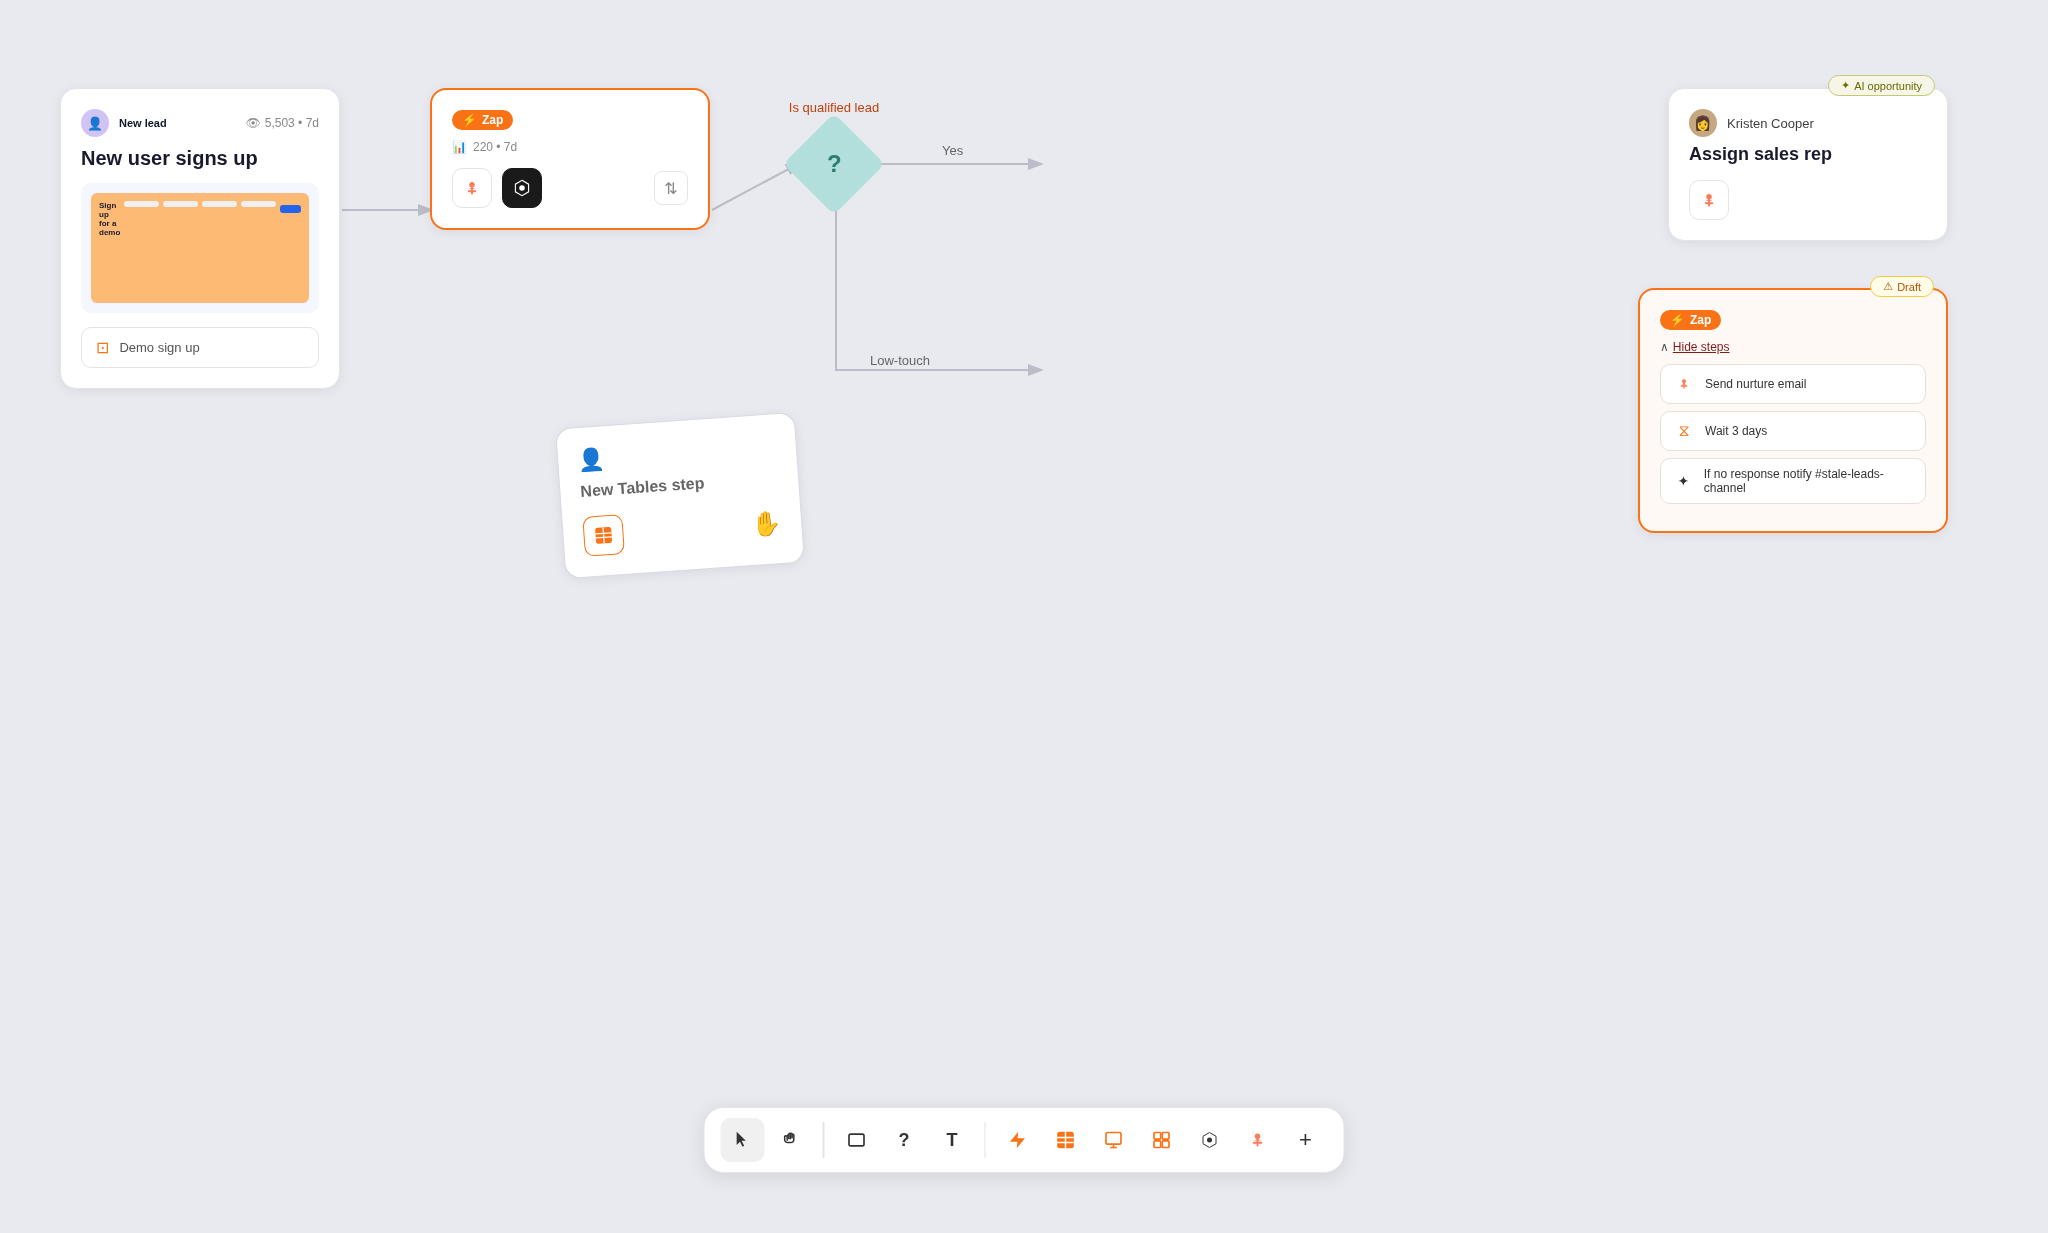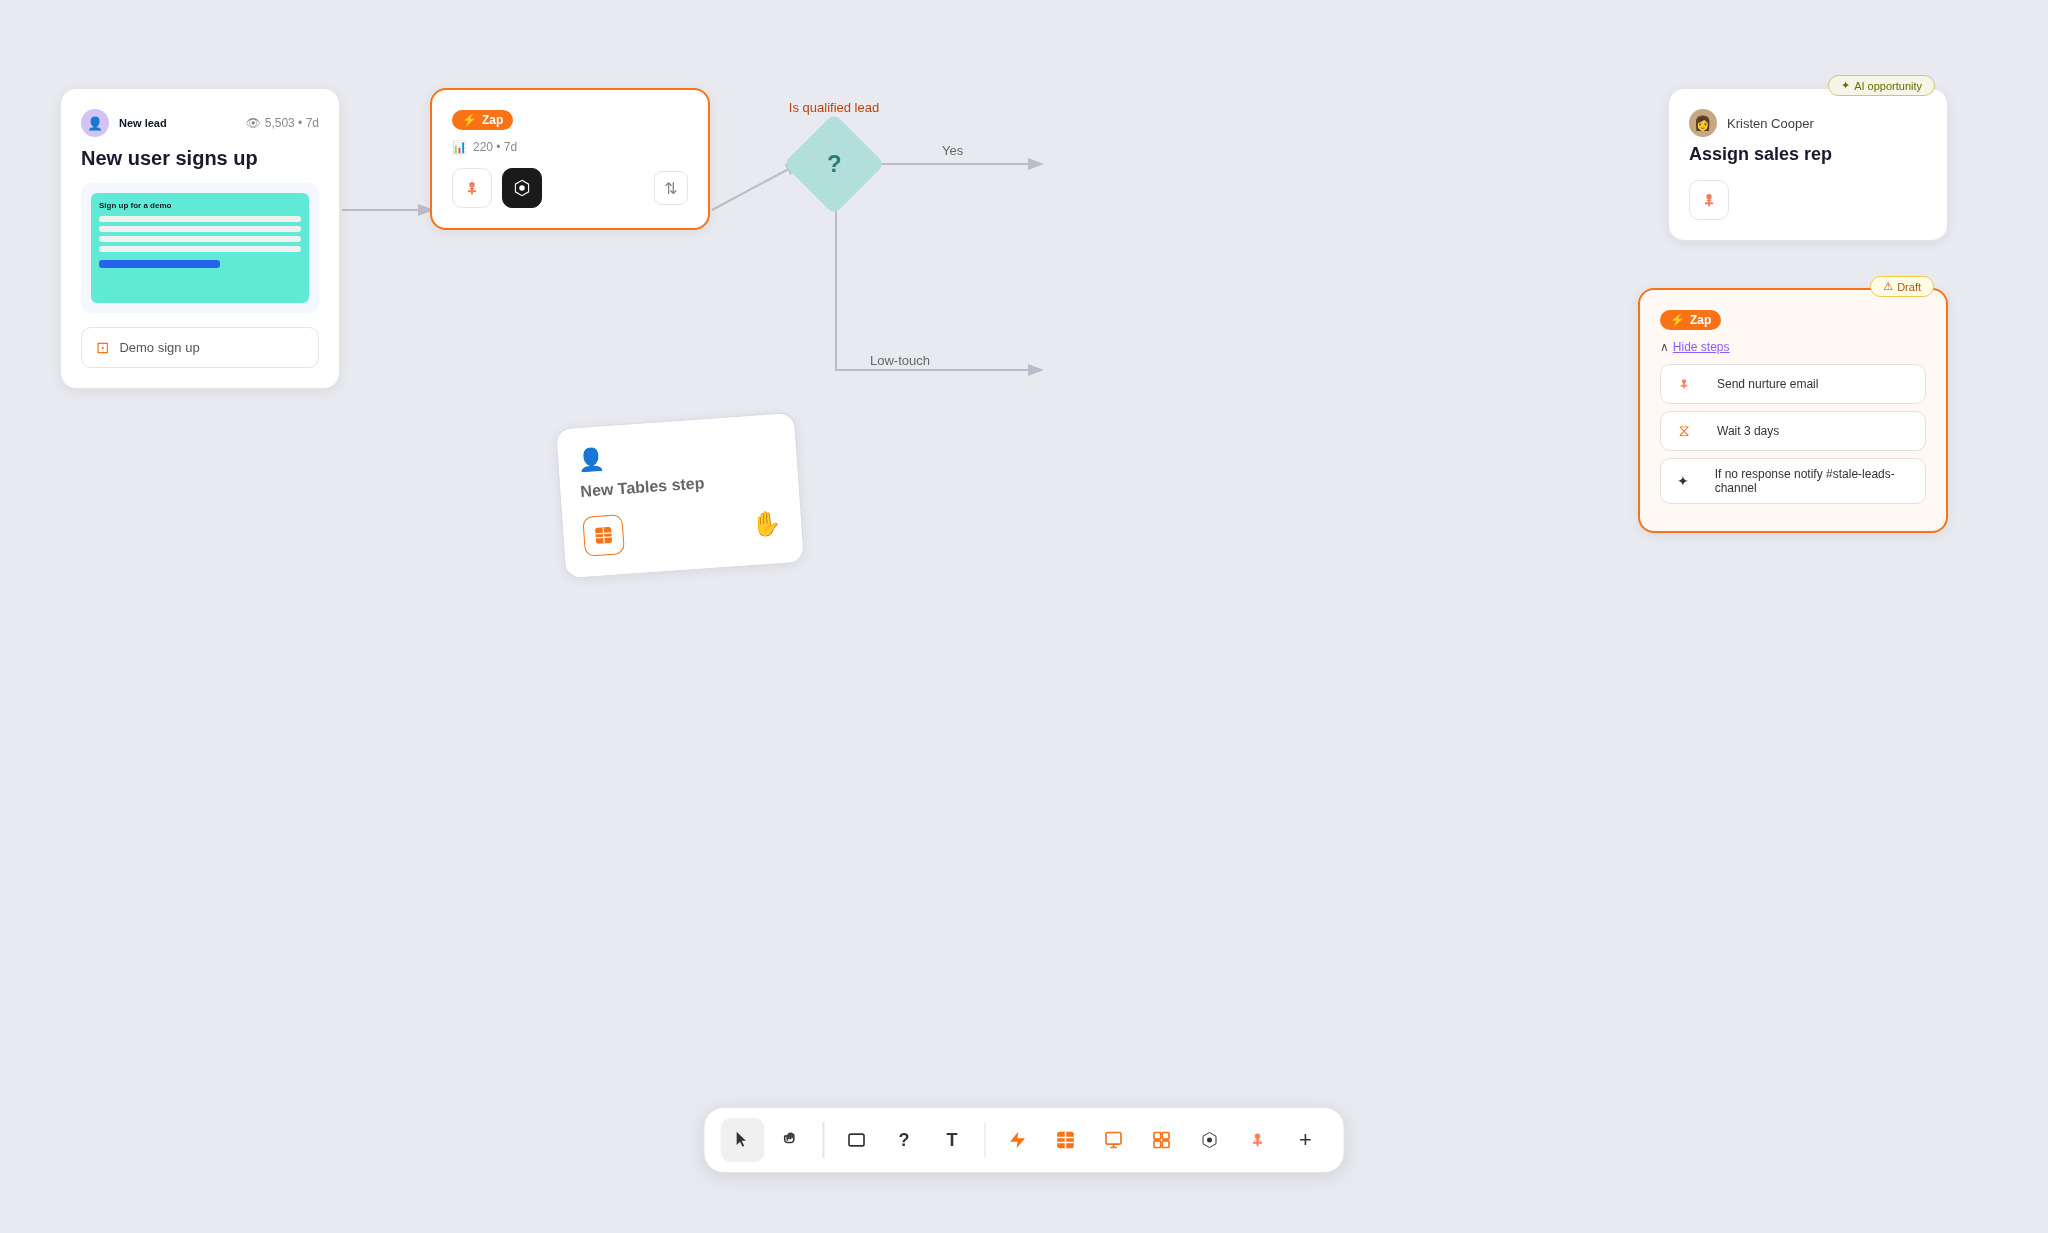--- a/index.html
+++ b/index.html
@@ -69,25 +69,25 @@
       background: #f5f7ff;
       border-radius: 10px;
       height: 130px;
       margin-bottom: 14px;
       display: flex; align-items: center; justify-content: center;
       overflow: hidden;
       padding: 10px;
     }
 
     .preview-form {
-      background: #5eead4;
+      background: #fdba74;
       border-radius: 6px;
       width: 100%;
       height: 100%;
-      display: flex; flex-direction: column; gap: 4px;
+      display: flex; flex-direction: row; gap: 4px;
       padding: 8px;
       font-size: 7px; color: #555;
     }
 
     .preview-form-title {
       font-size: 8px; font-weight: 700; color: #1a1a2e; margin-bottom: 2px;
     }
 
     .preview-field {
       background: #f0f0f0; border-radius: 3px; height: 6px; width: 100%;
@@ -234,40 +234,40 @@
       border-radius: 20px;
       padding: 3px 12px;
       font-size: 11px; color: #b45309;
       display: flex; align-items: center; gap: 4px;
     }
 
     .step-item {
       border: 1.5px solid #e8e0d8;
       border-radius: 10px;
       padding: 8px 12px;
-      display: flex; align-items: center; gap: 22px;
+      display: flex; align-items: center; gap: 10px;
       font-size: 12px; color: #333;
       margin-bottom: 7px;
       background: #fff;
     }
 
     .step-icon {
       width: 22px; height: 22px;
       display: flex; align-items: center; justify-content: center;
       font-size: 14px;
     }
 
     .hide-steps {
       display: flex; align-items: center; gap: 4px;
       font-size: 12px; color: #555;
       margin-bottom: 10px;
       cursor: pointer;
     }
 
-    .hide-steps u { color: #8b5cf6; }
+    .hide-steps u { color: #7f1d1d; }
 
     
     .card-tables {
       left: 560px;
       top: 420px;
       width: 240px;
       padding: 20px;
       border: 1.5px solid #d8dae4;
       transform: rotate(-4deg);
     }

